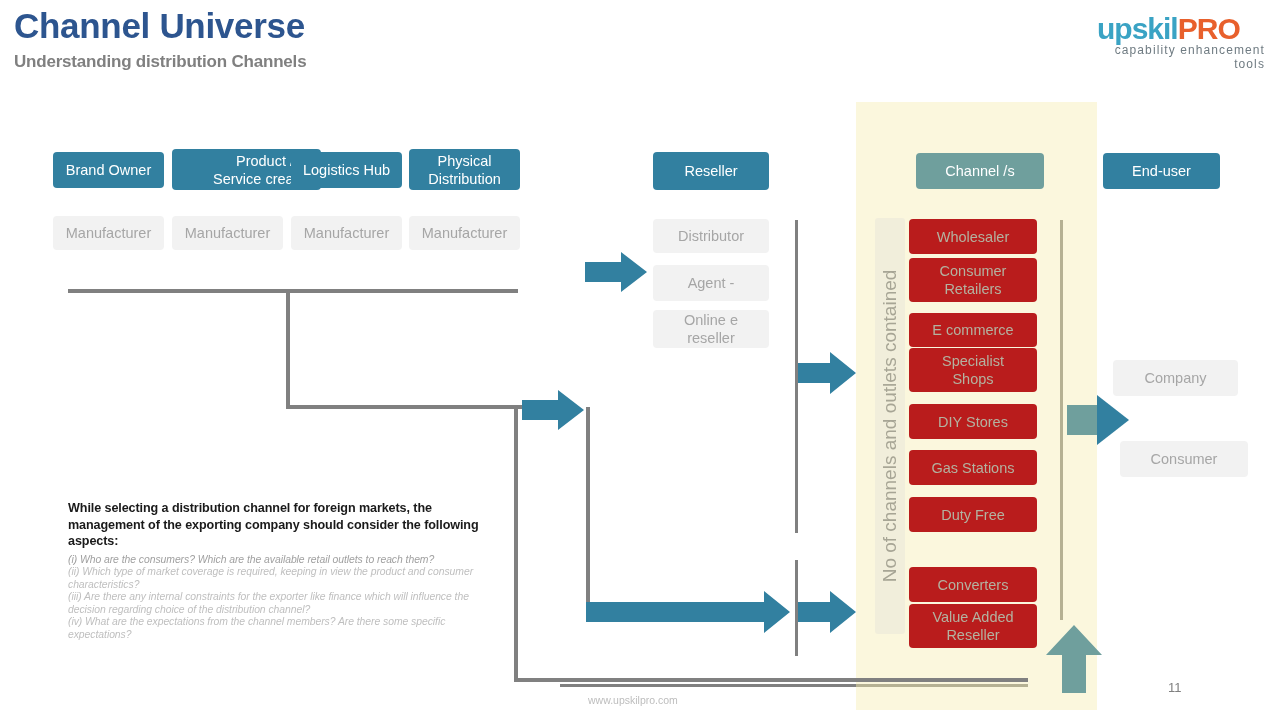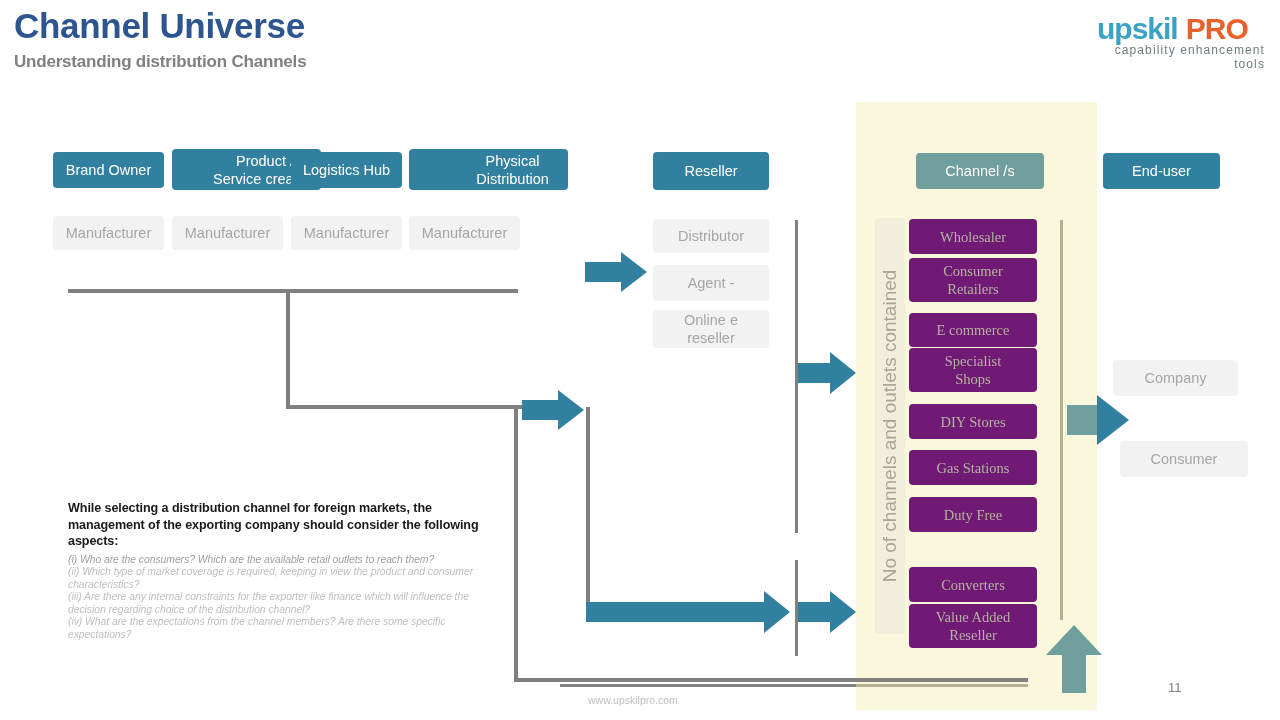--- a/index.html
+++ b/index.html
@@ -18,21 +18,21 @@
   }
   .subtitle{
     position:absolute;left:14px;top:52px;
     font-size:17px;font-weight:bold;color:#808080;letter-spacing:-0.2px;
   }
 
   
   .logo{position:absolute;left:1097px;top:14px;width:170px;height:40px;}
   .logo-word{font-size:30px;font-weight:bold;line-height:30px;letter-spacing:-1px;}
   .logo-ups{color:#3aa3c4;}
-  .logo-pro{color:#e8602c;margin-left:8px;}
+  .logo-pro{color:#e8602c;}
   .logo-tag{
     font-size:12px;color:#6f7b82;letter-spacing:1.1px;
     text-align:right;margin-top:-1px;padding-right:2px;
   }
 
   
   .cream-band{
     position:absolute;left:856px;top:102px;width:241px;height:608px;
     background:#fbf7dd;
   }
@@ -42,21 +42,21 @@
     position:absolute;border-radius:4px;background:#3280a0;color:#ffffff;
     display:flex;align-items:center;justify-content:center;text-align:center;
     font-size:14.5px;line-height:18px;
   }
   .hbox.teal{background:#6f9f9d;}
   .gbox{
     position:absolute;border-radius:4px;background:#f2f2f2;color:#a6a6a6;
     display:flex;align-items:center;justify-content:center;text-align:center;
     font-size:14.5px;line-height:18px;
   }
-  .gbox.oncream{background:#701a75;color:#b4b2a0;font-family:Liberation Serif, serif;}
+  .gbox.oncream{background:#b91c1c;color:#b4b2a0;}
 
   
   .vlabel{
     position:absolute;left:875px;top:218px;width:30px;height:416px;
     background:#f1eedb;border-radius:3px;
   }
   .vlabel span{
     position:absolute;left:50%;top:50%;
     transform:translate(-50%,-50%) rotate(-90deg);
     white-space:nowrap;font-size:19px;color:#a7a595;
@@ -114,21 +114,21 @@
     <div>
       <div>Product /</div>
       <div>Service creation</div>
     </div>
   </div>
 
   <div class="hbox" style="left:291px;top:152px;width:111px;height:36px;">
     <span>Logistics Hub</span>
   </div>
 
-  <div class="hbox" style="left:409px;top:149px;width:111px;height:41px;padding-left:48px;">
+  <div class="hbox" style="left:409px;top:149px;width:111px;height:41px;">
     <div>
       <div>Physical</div>
       <div>Distribution</div>
     </div>
   </div>
 
   <div class="gbox" style="left:53px;top:216px;width:111px;height:34px;">
     <span>Manufacturer</span>
   </div>
   <div class="gbox" style="left:172px;top:216px;width:111px;height:34px;">

